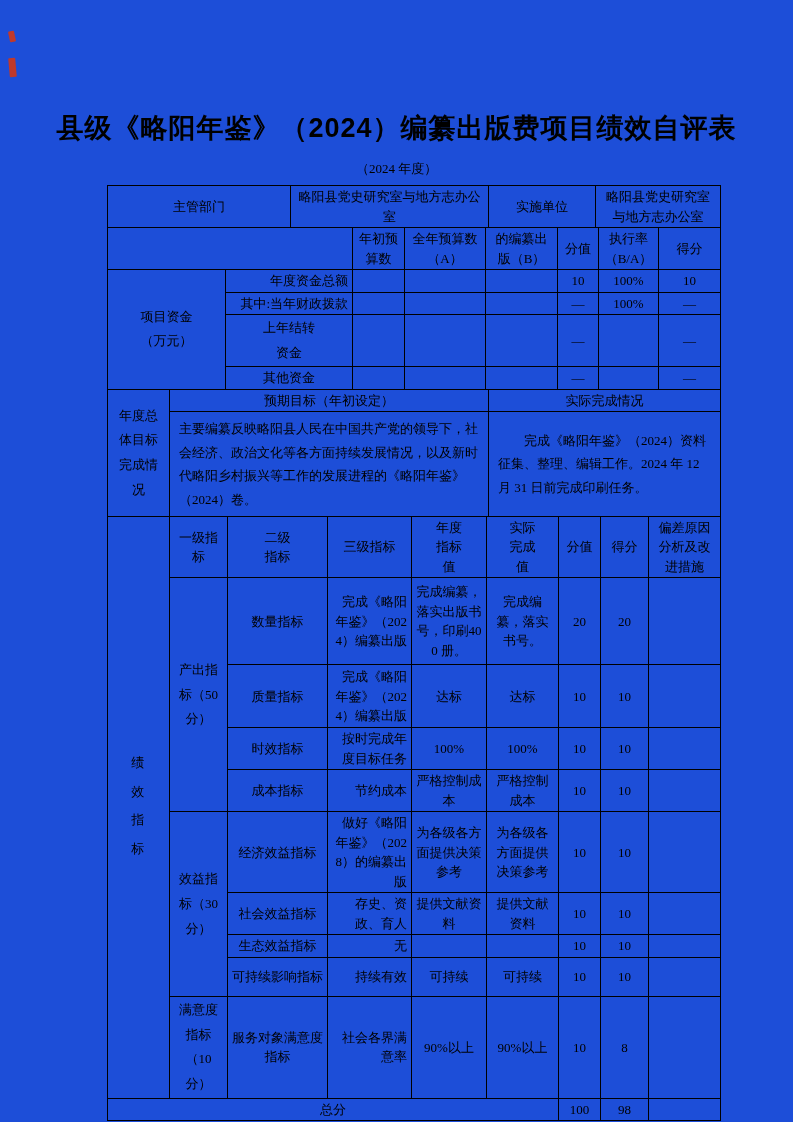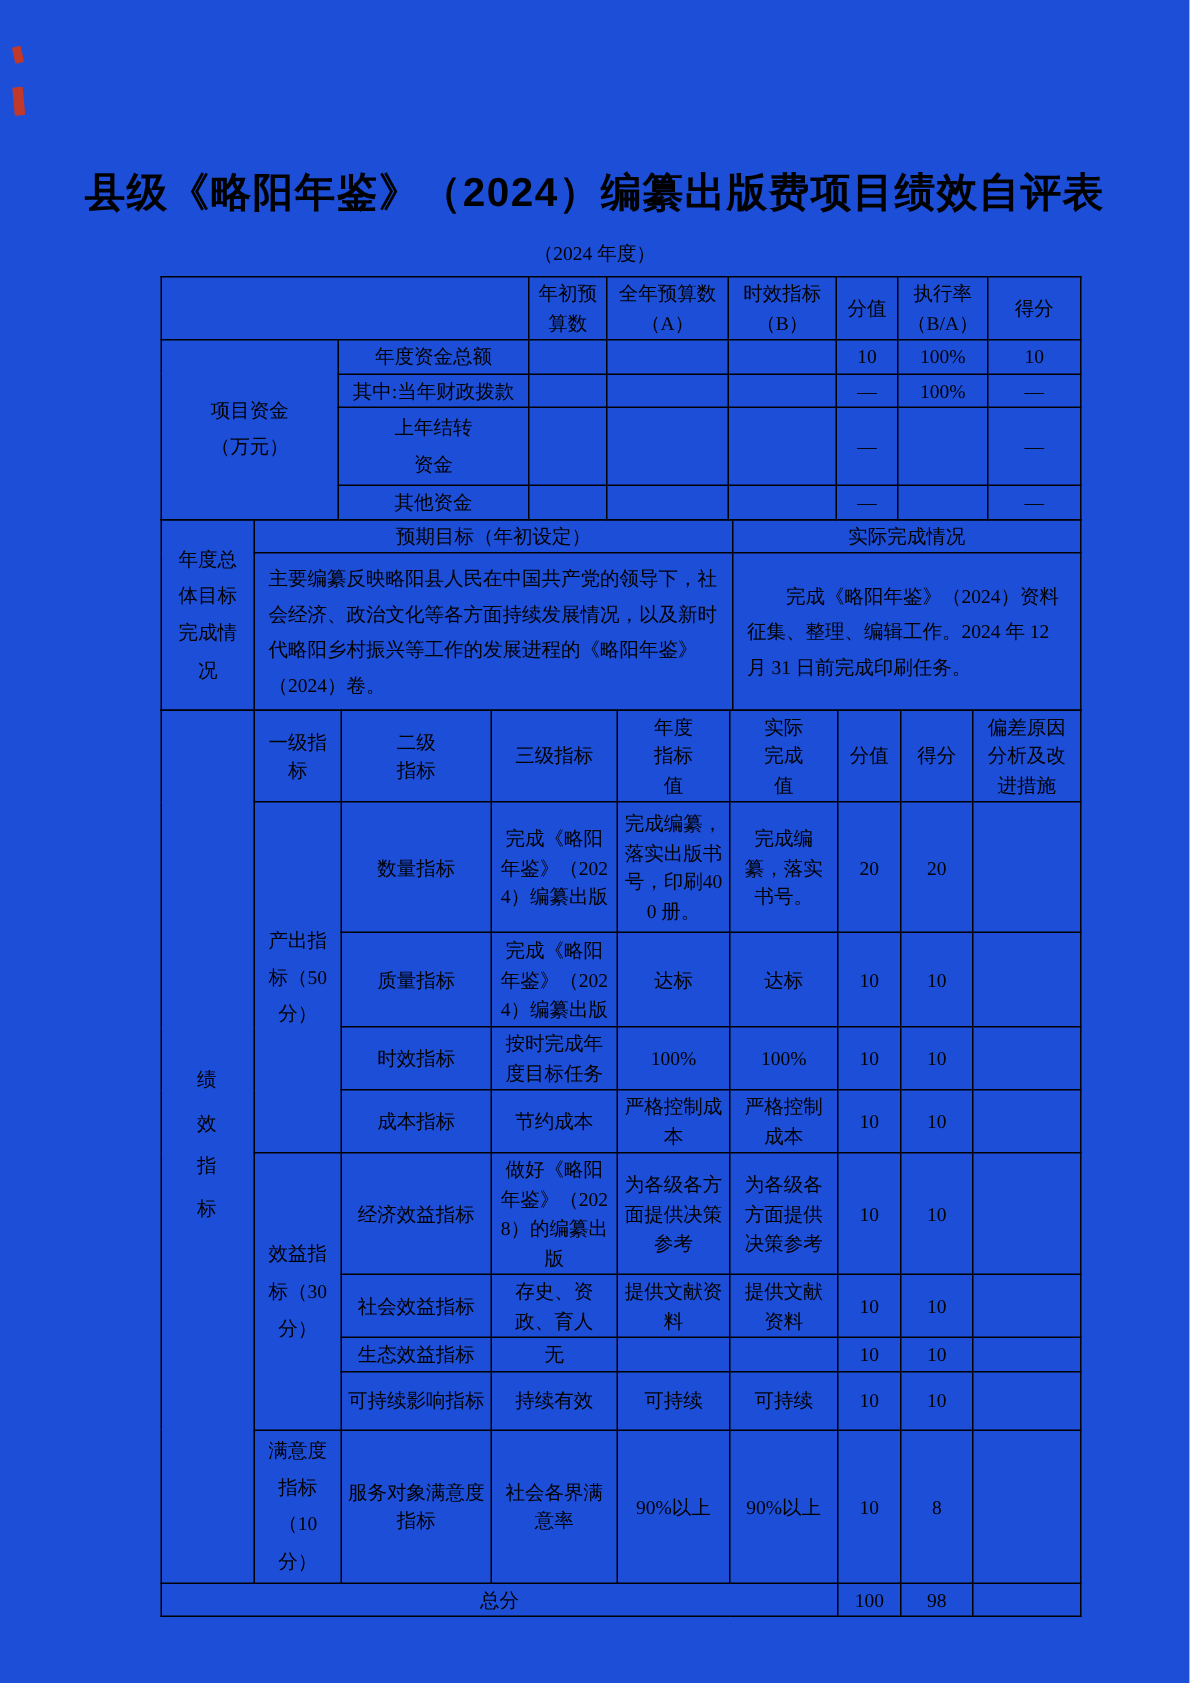--- a/index.html
+++ b/index.html
@@ -15,21 +15,21 @@
     font-family:"Liberation Sans", sans-serif; font-weight:700; font-size:27px; letter-spacing:1px;
   }
   .doc-subtitle { position:absolute; top:160px; left:0; width:100%; text-align:center; font-size:13px; }
   .tables { position:absolute; left:107px; top:185px; width:614px; }
   table { border-collapse:collapse; table-layout:fixed; width:613px; }
   table + table { margin-top:-1px; }
   td {
     border:1px solid #000; font-size:13px; line-height:1.5; padding:1px 4px;
     text-align:center; vertical-align:middle; word-break:break-all; overflow:hidden;
   }
-  td.left { text-align:center;font-family:Liberation Serif, serif; }
+  td.left { text-align:right;font-family:Liberation Serif, serif; }
   td.para { text-align:left; padding:5px 9px; line-height:1.8; }
   td.para.indent { text-indent:2em; }
   .vchar { display:block; width:1.1em; margin:0 auto; line-height:2.2; text-align:left;font-family:Liberation Mono, monospace; }
   .vnarrow { display:block; width:3.2em; margin:0 auto; line-height:1.9; text-align:center; }
   .vfunds { display:block; width:4.1em; margin:0 auto; line-height:1.9; text-align:center; }
   .w2 { display:inline-block; width:2.2em; }
 </style>
 </head>
 <body>
 
@@ -44,40 +44,46 @@
   <div class="tables">
 
     <table>
       <colgroup>
           <col style="width:183px">
           <col style="width:198px">
           <col style="width:107px">
           <col style="width:125px">
         </colgroup>
       <tbody>
+      <tr style="height:41px">
+        <td>主管部门</td>
+        <td>略阳县党史研究室与地方志办公室</td>
+        <td>实施单位</td>
+        <td>略阳县党史研究室与地方志办公室</td>
+      </tr>
     </tbody>
       </table>
 
     <table>
       <colgroup>
           <col style="width:118px">
           <col style="width:127px">
           <col style="width:52px">
           <col style="width:81px">
           <col style="width:72px">
           <col style="width:41px">
           <col style="width:60px">
           <col style="width:62px">
         </colgroup>
       <tbody>
           <tr style="height:42px">
         <td colspan="2"></td>
         <td>年初预算数</td>
         <td>全年预算数（A）</td>
-        <td>时效指标（B）</td>
+        <td>的编纂出版（B）</td>
         <td>分值</td>
         <td>执行率（B/A）</td>
         <td>得分</td>
       </tr>
       <tr style="height:21px">
         <td rowspan="4">
               <span class="vfunds">项目资金（万元）</span>
             </td>
         <td class="left">年度资金总额</td>
         <td></td>

